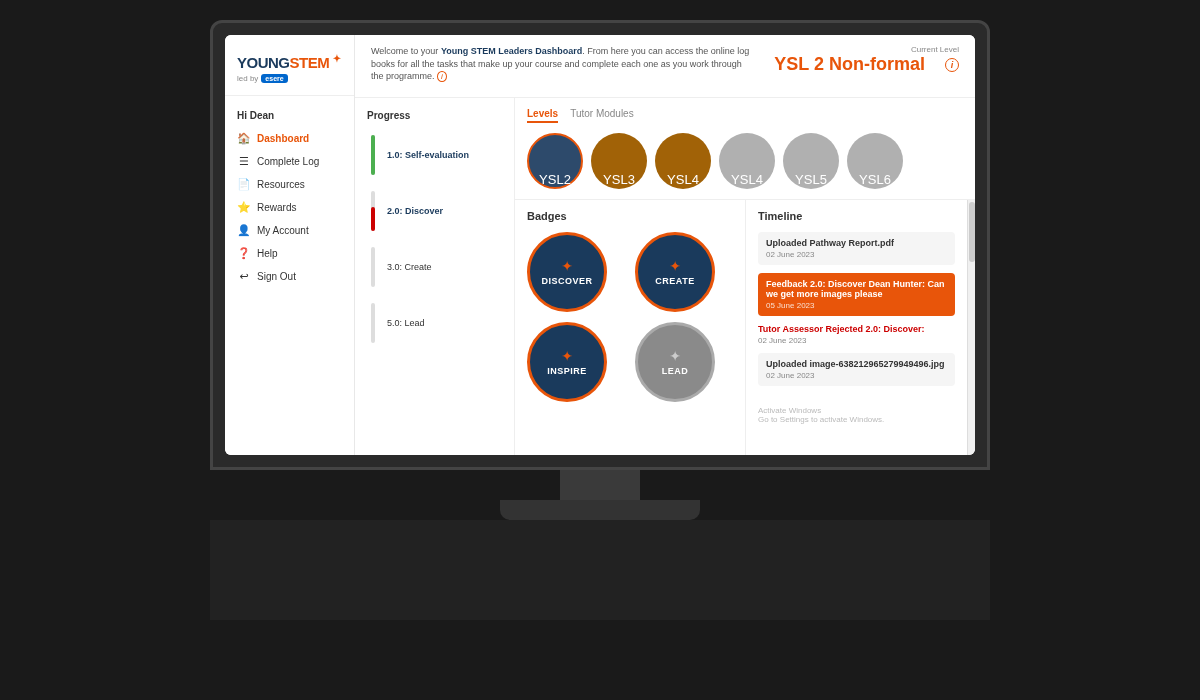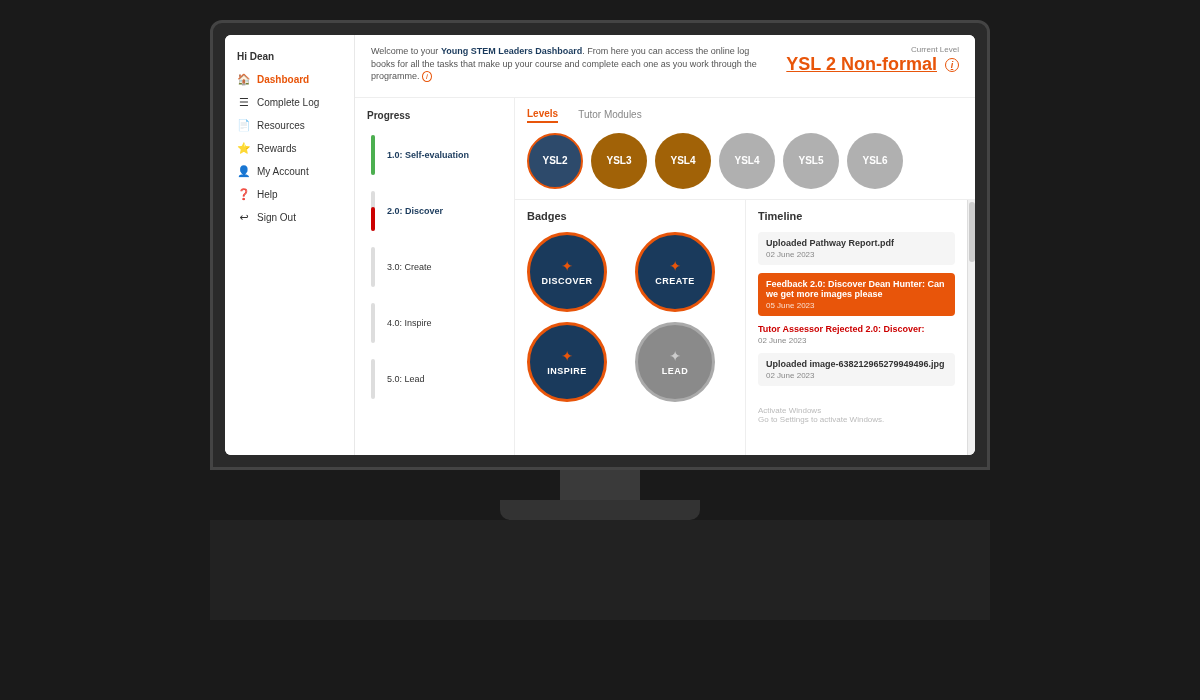--- a/index.html
+++ b/index.html
@@ -134,22 +134,21 @@
       font-size: 8px;
       color: #888;
     }
 
     .current-level-title {
       font-size: 18px;
       font-weight: bold;
       color: #e8550a;
       display: flex;
       align-items: center;
-      gap: 8px;
-      text-decoration: underline;
+      gap: 20px;
     }
 
     .info-icon {
       width: 14px;
       height: 14px;
       border-radius: 50%;
       border: 1px solid #e8550a;
       color: #e8550a;
       font-size: 9px;
       display: inline-flex;
@@ -226,23 +225,22 @@
     }
 
     
     .levels-section {
       padding: 10px 12px;
       border-bottom: 1px solid #eee;
     }
 
     .levels-tabs {
       display: flex;
-      gap: 20px;
+      gap: 12px;
       margin-bottom: 10px;
-      align-items: center;
     }
 
     .level-tab {
       font-size: 10px;
       color: #888;
       cursor: pointer;
       padding-bottom: 2px;
     }
 
     .level-tab.active {
@@ -254,24 +252,24 @@
     .ysl-buttons {
       display: flex;
       gap: 8px;
     }
 
     .ysl-btn {
       width: 56px;
       height: 56px;
       border-radius: 50%;
       display: flex;
-      align-items: center;
+      align-items: flex-end;
       justify-content: center;
-      font-size: 10px;
-      font-weight: bold;
+      font-size: 13px;
+      font-weight: normal;
       color: white;
       cursor: pointer;
       border: 2px solid transparent;
     }
 
     .ysl-btn.active-level {
       background: #2d4a6b;
       border-color: #e8550a;
     }
 
@@ -446,20 +444,29 @@
   </style>
 </head>
 <body>
 
 <div class="monitor-wrapper">
   <div class="monitor-screen">
     <div class="browser-window">
       <div class="app-layout">
 
         <div class="sidebar">
+          <div class="logo-area">
+            <div>
+              <span style="font-size:15px; font-weight:900; color:#1a3a5c; letter-spacing:-0.5px;">YOUNG<span style="color:#e8550a;">STEM</span> <span style="color:#e8550a; font-size:10px; vertical-align:super;">✦</span></span>
+            </div>
+            <div class="logo-led">
+              <span>led by</span>
+              <span class="esero-badge">esere</span>
+            </div>
+          </div>
           <div class="user-greeting">Hi Dean</div>
           <ul class="nav-items">
             <li class="nav-item active">
               <span class="nav-icon">🏠</span>
               <span>Dashboard</span>
             </li>
             <li class="nav-item">
               <span class="nav-icon">☰</span>
               <span>Complete Log</span>
             </li>
@@ -525,26 +532,20 @@
                 <div class="progress-label active-item">2.0: Discover</div>
               </div>
 
               <div class="progress-item">
                 <div class="progress-bar-container">
                   <div class="progress-bar-fill" style="background:#ddd; height:0%;"></div>
                 </div>
                 <div class="progress-label">3.0: Create</div>
               </div>
 
-              <div class="progress-item">
-                <div class="progress-bar-container">
-                  <div class="progress-bar-fill" style="background:#ddd; height:0%;"></div>
-                </div>
-                <div class="progress-label">4.0: Inspire</div>
-              </div>
 
               <div class="progress-item">
                 <div class="progress-bar-container">
                   <div class="progress-bar-fill" style="background:#ddd; height:0%;"></div>
                 </div>
                 <div class="progress-label">5.0: Lead</div>
               </div>
 
             </div>
 

